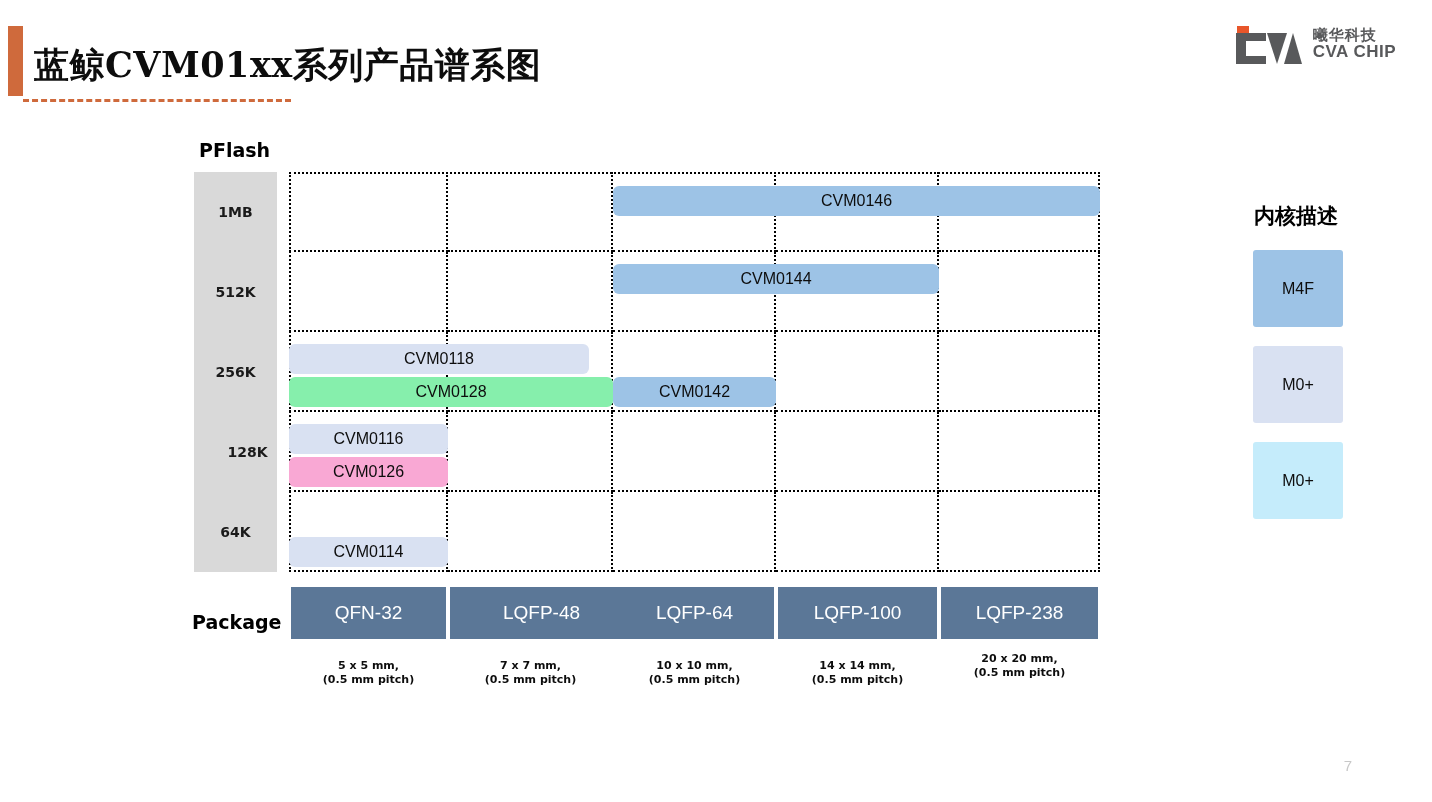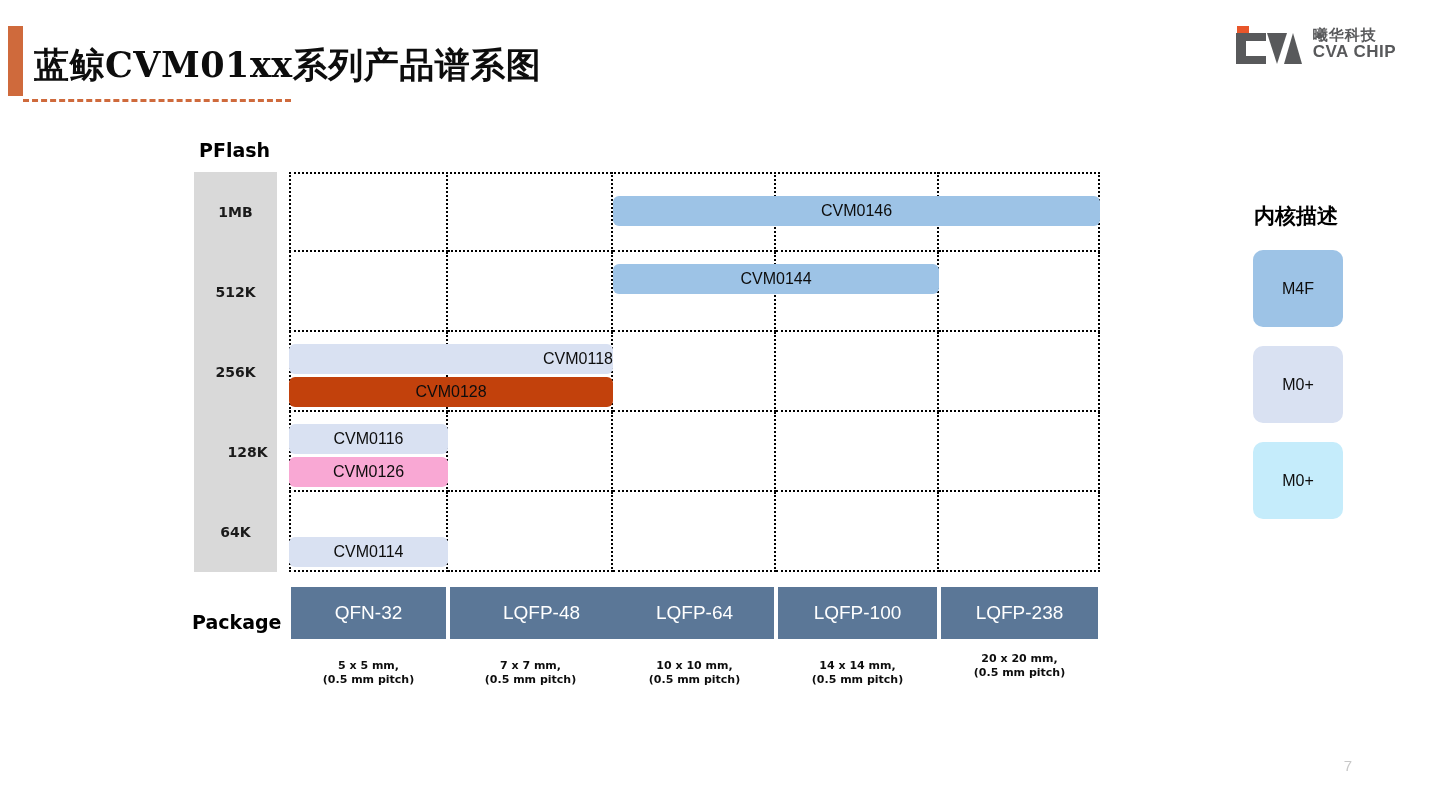--- a/index.html
+++ b/index.html
@@ -106,21 +106,21 @@
   }
 
   
   .legend-title {
     position: absolute; left: 1254px; top: 202px;
     font-size: 21px; font-weight: 700; color: #000;
     font-family: "DejaVu Sans", "Liberation Sans", sans-serif;
   }
   .legend-chip {
     position: absolute; left: 1253px; width: 90px; height: 77px;
-    border-radius: 10px;
+    border-radius: 3px;
     display: flex; align-items: center; justify-content: center;
     font-size: 16px; color: #0d0d0d;
     font-family: "Liberation Sans", sans-serif;
   }
 
   .pagenum {
     position: absolute; right: 80px; bottom: 28px;
     font-size: 15px; color: #c8c8c8;
     font-family: "Liberation Sans", sans-serif;
   }
@@ -183,31 +183,34 @@
       <div class="gcell" style="left: 487px; top: 240px; width: 163px; height: 80px;"></div>
       <div class="gcell" style="left: 650px; top: 240px; width: 161px; height: 80px;"></div>
       <div class="gcell" style="left: 0px; top: 320px; width: 159px; height: 80px;"></div>
       <div class="gcell" style="left: 159px; top: 320px; width: 165px; height: 80px;"></div>
       <div class="gcell" style="left: 324px; top: 320px; width: 163px; height: 80px;"></div>
       <div class="gcell" style="left: 487px; top: 320px; width: 163px; height: 80px;"></div>
       <div class="gcell" style="left: 650px; top: 320px; width: 161px; height: 80px;"></div>
     </div>
 
   <div class="grid" id="bars" style="pointer-events:none;">
-      <div class="bar" style="left: 324px; width: 487px; top: 24px; background: rgb(157, 195, 230); pointer-events: auto;">
+      <div class="bar" style="left: 324px; width: 487px; top: 14px; background: rgb(157, 195, 230); pointer-events: auto;">
         <span>CVM0146</span>
       </div>
       <div class="bar" style="left: 324px; width: 326px; top: 92px; background: rgb(157, 195, 230); pointer-events: auto;">
         <span>CVM0144</span>
       </div>
-      <div class="bar" style="left: 0px; width: 324px; top: 172px; background: rgb(217, 225, 242); pointer-events: auto; justify-content: flex-end;">
+      <div class="bar" style="left: 0px; width: 300px; top: 172px; background: rgb(217, 225, 242); pointer-events: auto;">
         <span>CVM0118</span>
       </div>
-      <div class="bar" style="left: 0px; width: 324px; top: 205px; background: #c2410c; pointer-events: auto;">
+      <div class="bar" style="left: 0px; width: 324px; top: 205px; background: #86efac; pointer-events: auto;">
         <span>CVM0128</span>
+      </div>
+      <div class="bar" style="left: 324px; width: 163px; top: 205px; background: rgb(157, 195, 230); pointer-events: auto;">
+        <span>CVM0142</span>
       </div>
       <div class="bar" style="left: 0px; width: 159px; top: 252px; background: rgb(217, 225, 242); pointer-events: auto;">
         <span>CVM0116</span>
       </div>
       <div class="bar" style="left: 0px; width: 159px; top: 285px; background: #f9a8d4; pointer-events: auto;">
         <span>CVM0126</span>
       </div>
       <div class="bar" style="left: 0px; width: 159px; top: 365px; background: rgb(217, 225, 242); pointer-events: auto;">
         <span>CVM0114</span>
       </div>

